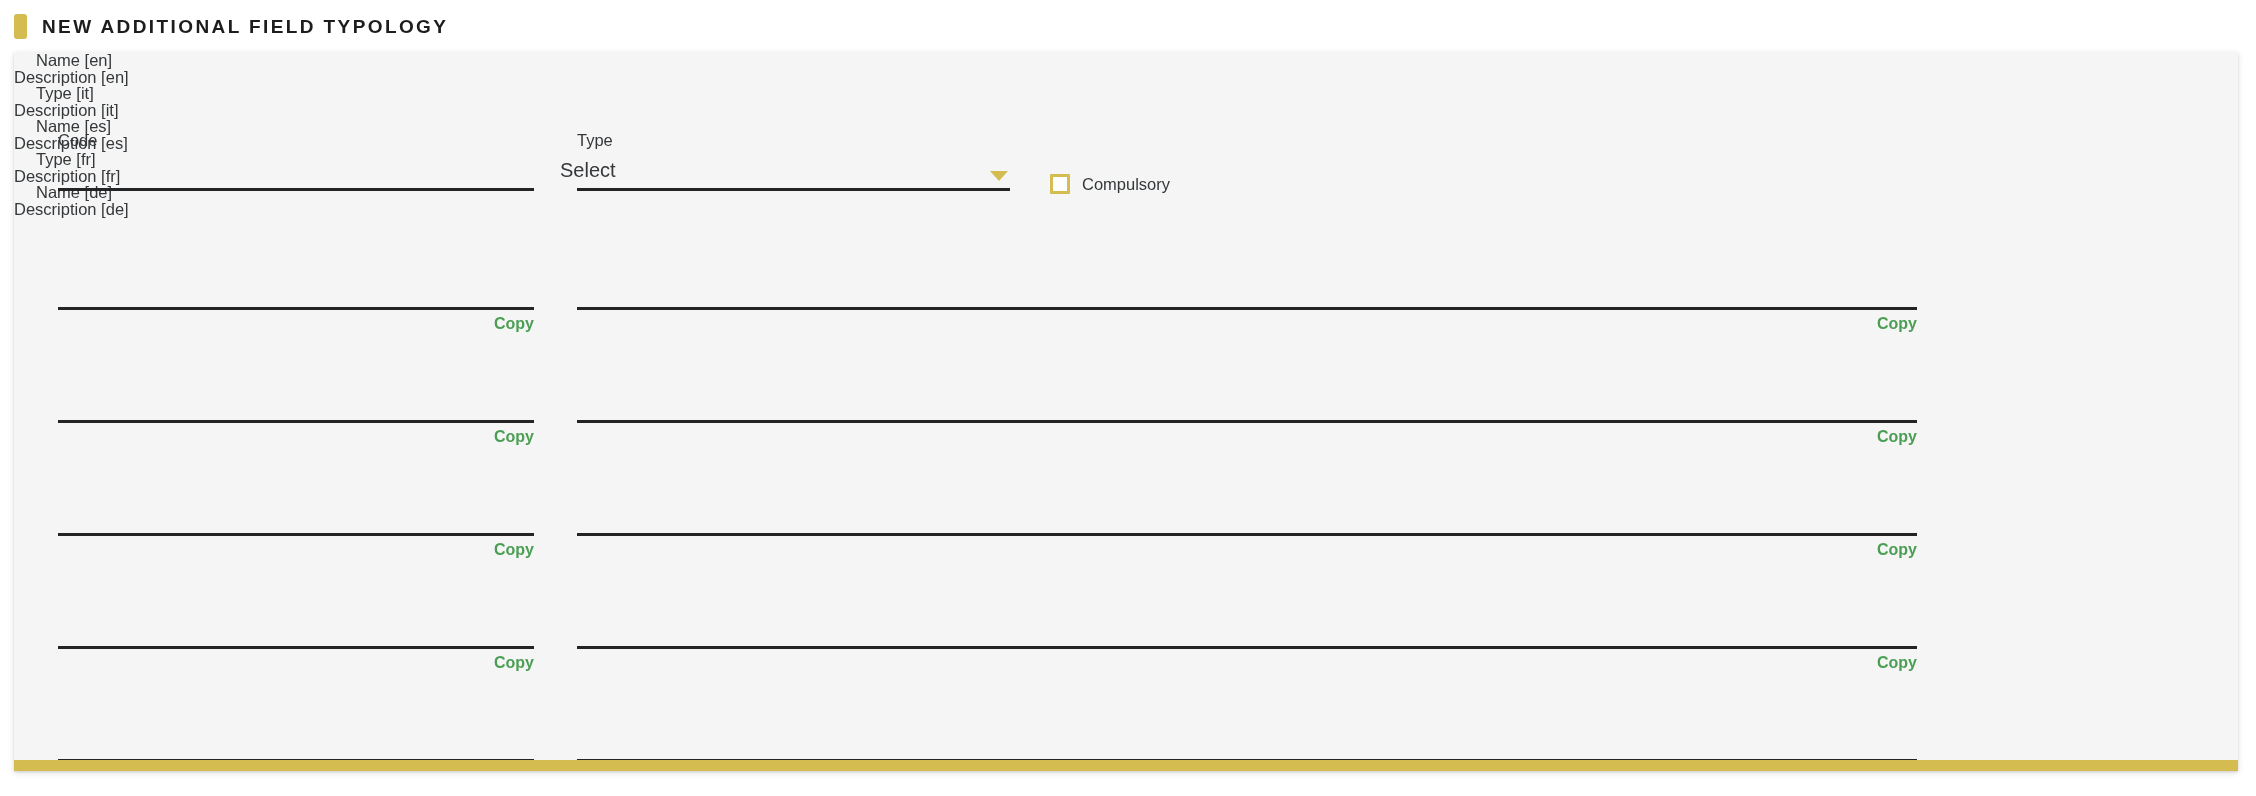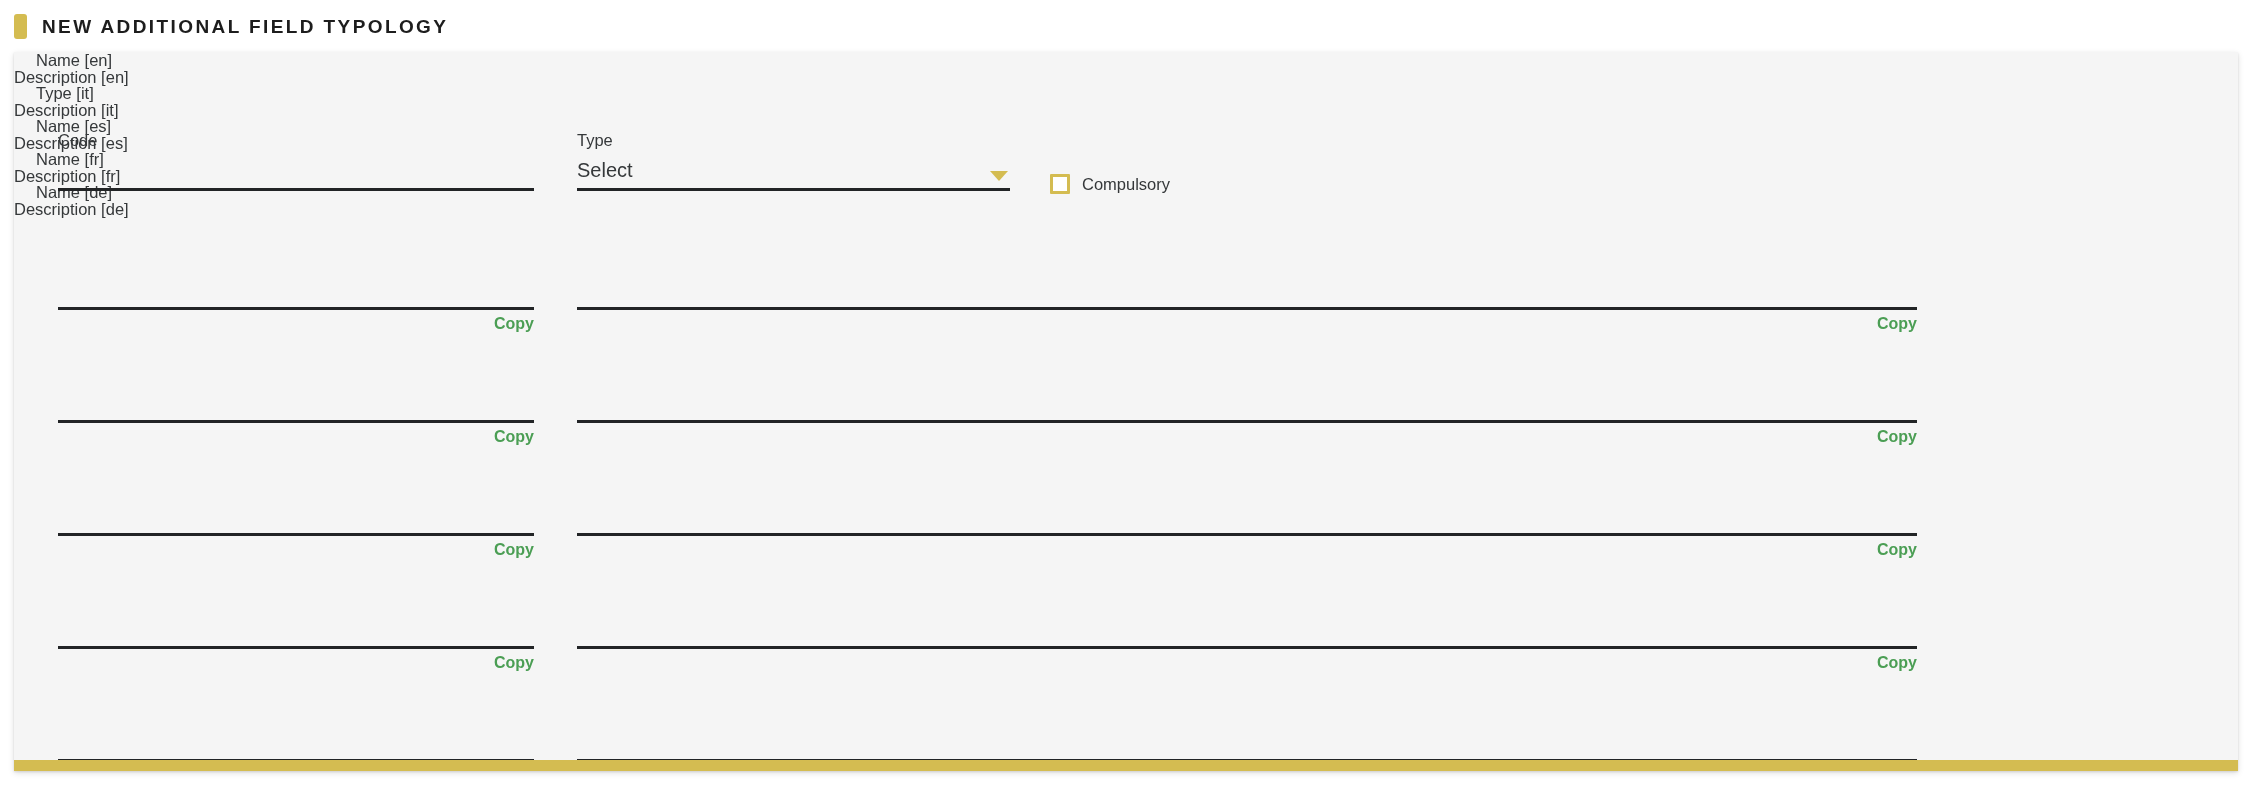--- a/index.html
+++ b/index.html
@@ -98,21 +98,21 @@
     line-height: 1;
   }
 
   
   .lbl-code      { position:absolute; left:44px;  top:80px; }
   .ul-code       { left:44px;  top:136px; width: 476px; }
 
   .lbl-type      { position:absolute; left:563px; top:80px; }
   .select-value  {
     position: absolute;
-    left: 563px;
+    left: 546px;
     top: 108px;
     font-size: 20px;
     color: #35383a;
     line-height: 1;
     white-space: nowrap;
   }
   .ul-type       { left:563px; top:136px; width: 433px; }
   .caret {
     position: absolute;
     left: 976px;
@@ -200,21 +200,21 @@
     <div class="copy-link desc-copy" style="top:377px">Copy</div>
 
     <div class="field-label name-col" style="top:441px">Name [es]</div>
     <div class="field-underline name-ul" style="top:481px"></div>
     <div class="copy-link name-copy" style="top:490px">Copy</div>
 
     <div class="field-label desc-col" style="top:441px">Description [es]</div>
     <div class="field-underline desc-ul" style="top:481px"></div>
     <div class="copy-link desc-copy" style="top:490px">Copy</div>
 
-    <div class="field-label name-col" style="top:554px">Name [fr]</div>
+    <div class="field-label name-col" style="top:554px">Type [fr]</div>
     <div class="field-underline name-ul" style="top:594px"></div>
     <div class="copy-link name-copy" style="top:603px">Copy</div>
 
     <div class="field-label desc-col" style="top:554px">Description [fr]</div>
     <div class="field-underline desc-ul" style="top:594px"></div>
     <div class="copy-link desc-copy" style="top:603px">Copy</div>
 
     <div class="field-label name-col" style="top:667px">Name [de]</div>
     <div class="field-underline name-ul" style="top:707px"></div>
     <div class="copy-link name-copy" style="top:716px">Copy</div>

